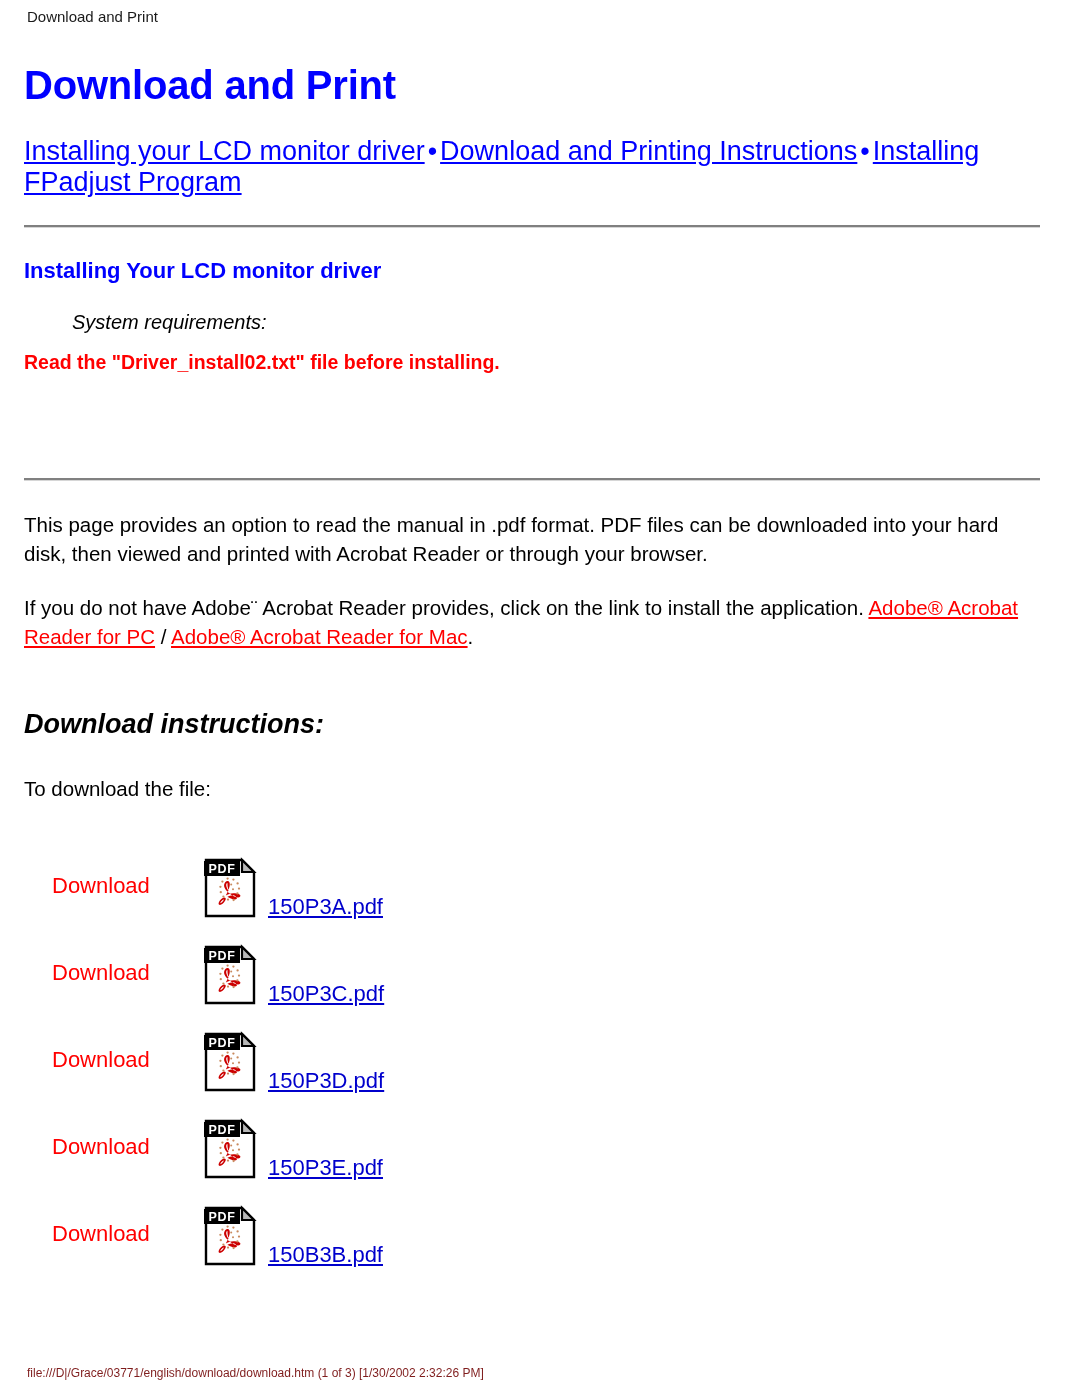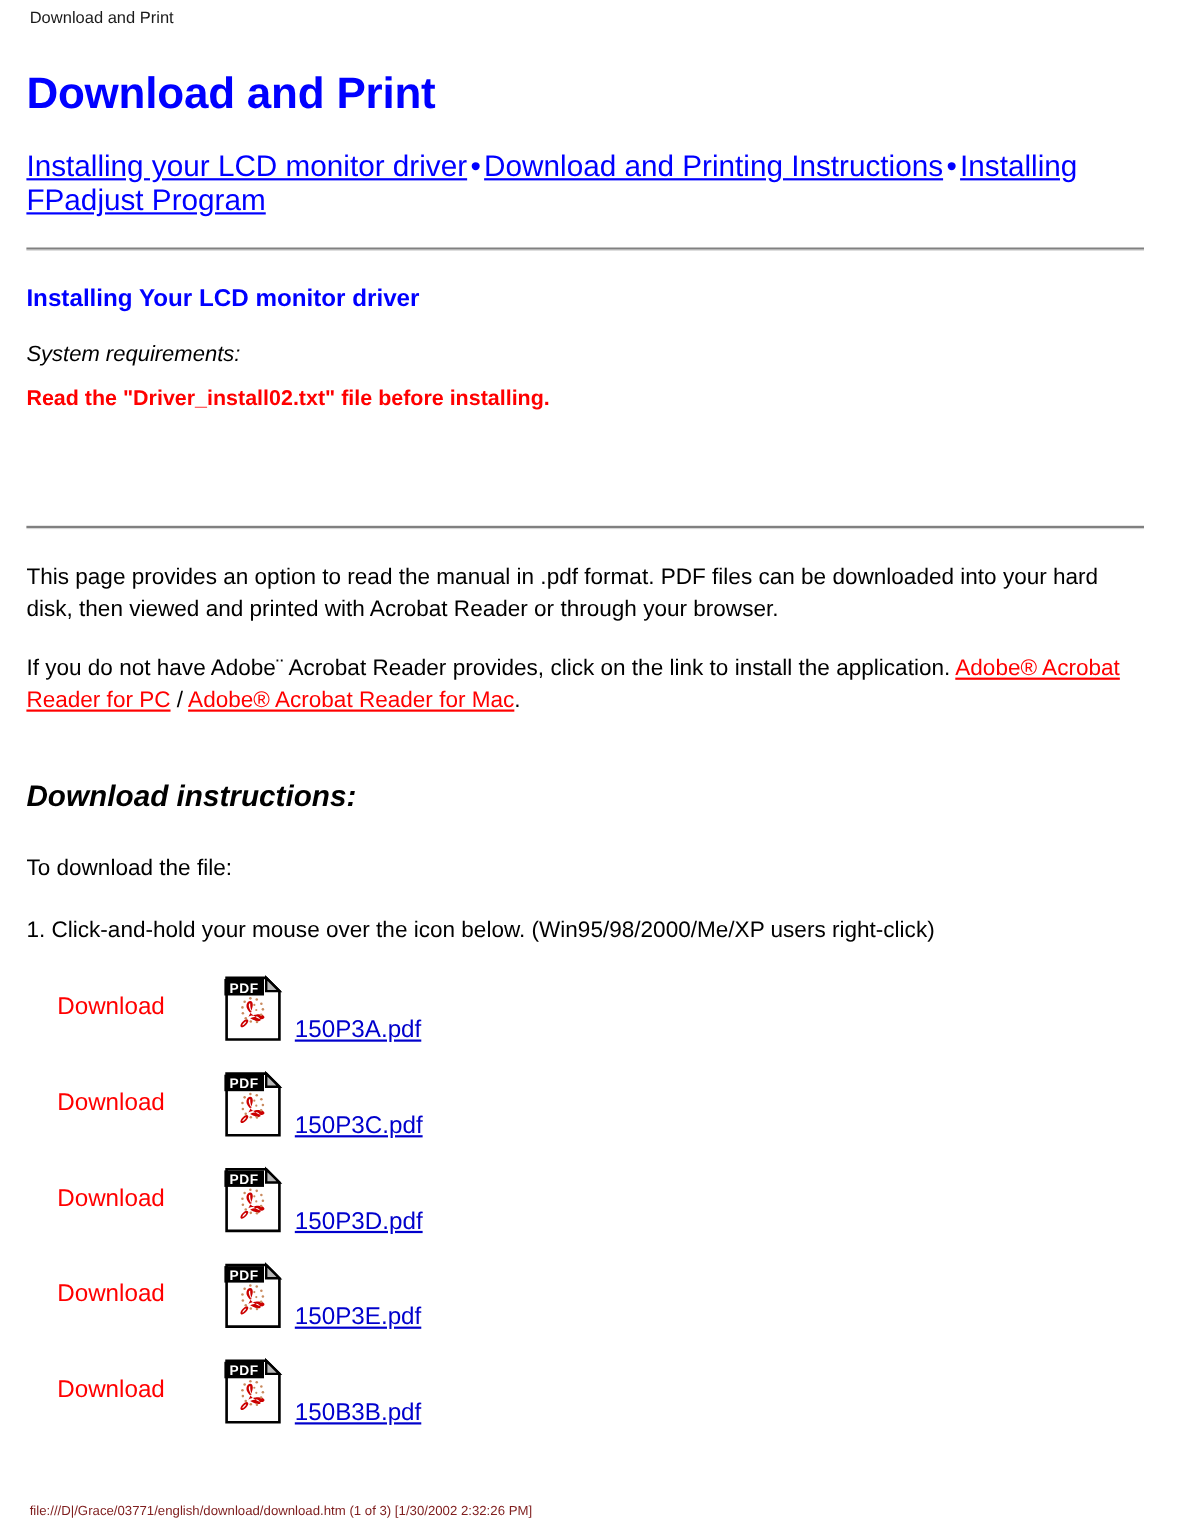--- a/index.html
+++ b/index.html
@@ -92,20 +92,21 @@
     line-height: 28px;
     font-weight: bold;
     color: #0000ff;
   }
 
   .sysreq {
     font-size: 20px;
     line-height: 26px;
     font-style: italic;
     color: #000000;
+    margin-left: 48px;
   }
 
   ul.req-list {
     margin: 10px 0 0 0;
     padding: 0 0 0 40px;
     list-style: none;
   }
   ul.req-list li {
     position: relative;
     font-size: 20.5px;
@@ -234,21 +235,20 @@
     <div style="height:25px"></div>
     <p class="body"><span>If you do not have Adobe¨ Acrobat Reader provides, click on the link to install the application. </span><a class="redlink" href="#">Adobe® Acrobat Reader for PC</a><span> / </span><a class="redlink" href="#">Adobe® Acrobat Reader for Mac</a><span>.</span></p>
 
     <div style="height:56px"></div>
     <h3 class="dl-title">Download instructions:</h3>
 
     <div style="height:33px"></div>
     <p class="body">To download the file:</p>
 
     <div style="height:28px"></div>
-    <p class="body">1. Click-and-hold your mouse over the icon below. (Win95/98/2000/Me/XP users right-click)</p>
 
     <div style="height:21px"></div>
     <div class="dl-list" id="dl-list">
         <div class="dl-row">
           <span class="dl-label">Download</span>
   <span class="pdf-icon-wrap">
     <svg width="54" height="62" viewBox="0 0 54 62" xmlns="http://www.w3.org/2000/svg" aria-hidden="true">
 
       <polygon points="3,3 39,3 51,15 51,59 3,59" fill="#ffffff" stroke="#000000" stroke-width="2.4"></polygon>
 

